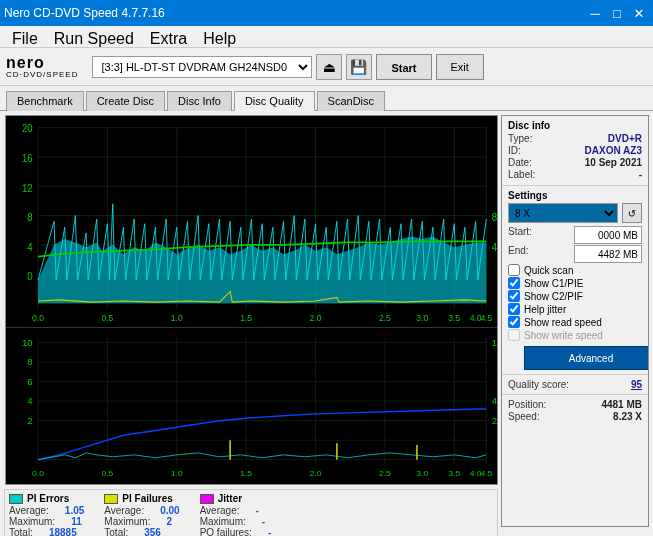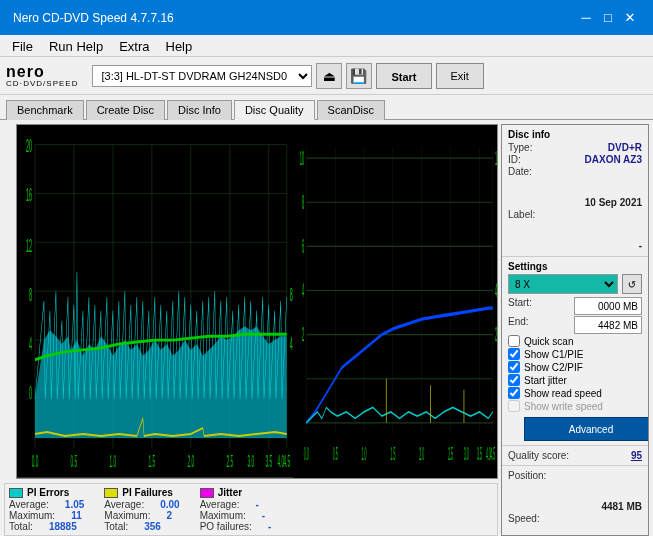--- a/index.html
+++ b/index.html
@@ -12,22 +12,22 @@
       overflow: hidden;
     }
 
     
     .title-bar {
       background: #0078d7;
       color: white;
       display: flex;
       align-items: center;
       justify-content: space-between;
-      padding: 4px 13px;
-      height: 35px;
+      padding: 4px 4px;
+      height: 26px;
     }
     .title-bar-text { font-size: 12px; }
     .title-bar-controls { display: flex; gap: 2px; }
     .title-bar-btn {
       width: 20px; height: 18px;
       background: transparent;
       border: none;
       color: white;
       font-size: 13px;
       cursor: pointer;
@@ -39,21 +39,21 @@
       background: #f0f0f0;
       border-bottom: 1px solid #ccc;
       display: flex;
       gap: 0;
       padding: 2px 4px;
       height: 22px;
     }
     .menu-item {
       padding: 2px 8px;
       cursor: pointer;
-      font-size: 13px;
+      font-size: 16px;
     }
 
     
     .toolbar {
       background: #f0f0f0;
       border-bottom: 1px solid #ccc;
       display: flex;
       align-items: center;
       gap: 4px;
       padding: 3px 6px;
@@ -132,23 +132,23 @@
     .main-content {
       display: flex;
       height: calc(536px - 28px - 22px - 38px - 28px);
       background: #f0f0f0;
     }
 
     
     .charts-area {
       flex: 1;
       display: flex;
-      flex-direction: row;
+      flex-direction: column;
       border: 1px solid #888;
-      margin: 4px 3px 4px 16px;
+      margin: 4px 3px 4px 5px;
       background: black;
       position: relative;
     }
 
     
     .chart-top {
       flex: 1.35;
       background: black;
       position: relative;
       border-bottom: 1px solid #333;
@@ -224,27 +224,27 @@
       margin-bottom: 2px;
     }
     .panel-row {
       display: flex;
       justify-content: space-between;
       margin-bottom: 1px;
       font-size: 10px;
     }
     .panel-key { color: #333; }
     .panel-val { color: #1a1a8c; font-weight: bold; }
-    .panel-val.dark { color: #222; margin-top: 31px; }
+    .panel-val.dark { color: #222; }
     .settings-row {
       display: flex; align-items: center; gap: 4px; margin-bottom: 3px;
     }
     .speed-select {
       flex: 1; height: 20px; border: 1px solid #999;
-      background: #14b8a6; font-size: 10px; padding: 0 2px;
+      background: #0369a1; font-size: 10px; padding: 0 2px;
     }
     .refresh-btn {
       width: 20px; height: 20px; background: #e0e0e0;
       border: 1px solid #888; cursor: pointer; font-size: 10px;
       display: flex; align-items: center; justify-content: center;
     }
     .mb-input {
       width: 68px; height: 18px; border: 1px solid #999;
       background: white; font-size: 10px; padding: 0 3px; text-align: right;
     }
@@ -288,21 +288,21 @@
   <span class="title-bar-text">Nero CD-DVD Speed 4.7.7.16</span>
   <div class="title-bar-controls">
     <button class="title-bar-btn">─</button>
     <button class="title-bar-btn">□</button>
     <button class="title-bar-btn close">✕</button>
   </div>
 </div>
 
 <div class="menu-bar">
   <span class="menu-item">File</span>
-  <span class="menu-item">Run Help</span>
+  <span class="menu-item">Run Speed</span>
   <span class="menu-item">Extra</span>
   <span class="menu-item">Help</span>
 </div>
 
 <div class="toolbar">
   <div class="nero-logo">
     <div class="nero-logo-text">
       <span class="nero-top">nero</span>
       <span class="nero-bottom">CD·DVD/SPEED</span>
     </div>
@@ -546,21 +546,21 @@
       <div class="checkbox-row">
         <input type="checkbox" checked="" style="">
         <span>Show C1/PIE</span>
       </div>
       <div class="checkbox-row">
         <input type="checkbox" checked="" style="">
         <span>Show C2/PIF</span>
       </div>
       <div class="checkbox-row">
         <input type="checkbox" checked="" style="">
-        <span>Start jitter</span>
+        <span>Help jitter</span>
       </div>
       <div class="checkbox-row">
         <input type="checkbox" checked="" style="">
         <span>Show read speed</span>
       </div>
       <div class="checkbox-row">
         <input type="checkbox" disabled="" style="">
         <span style="color:#999;">Show write speed</span>
       </div>
       <button class="advanced-btn">Advanced</button>

